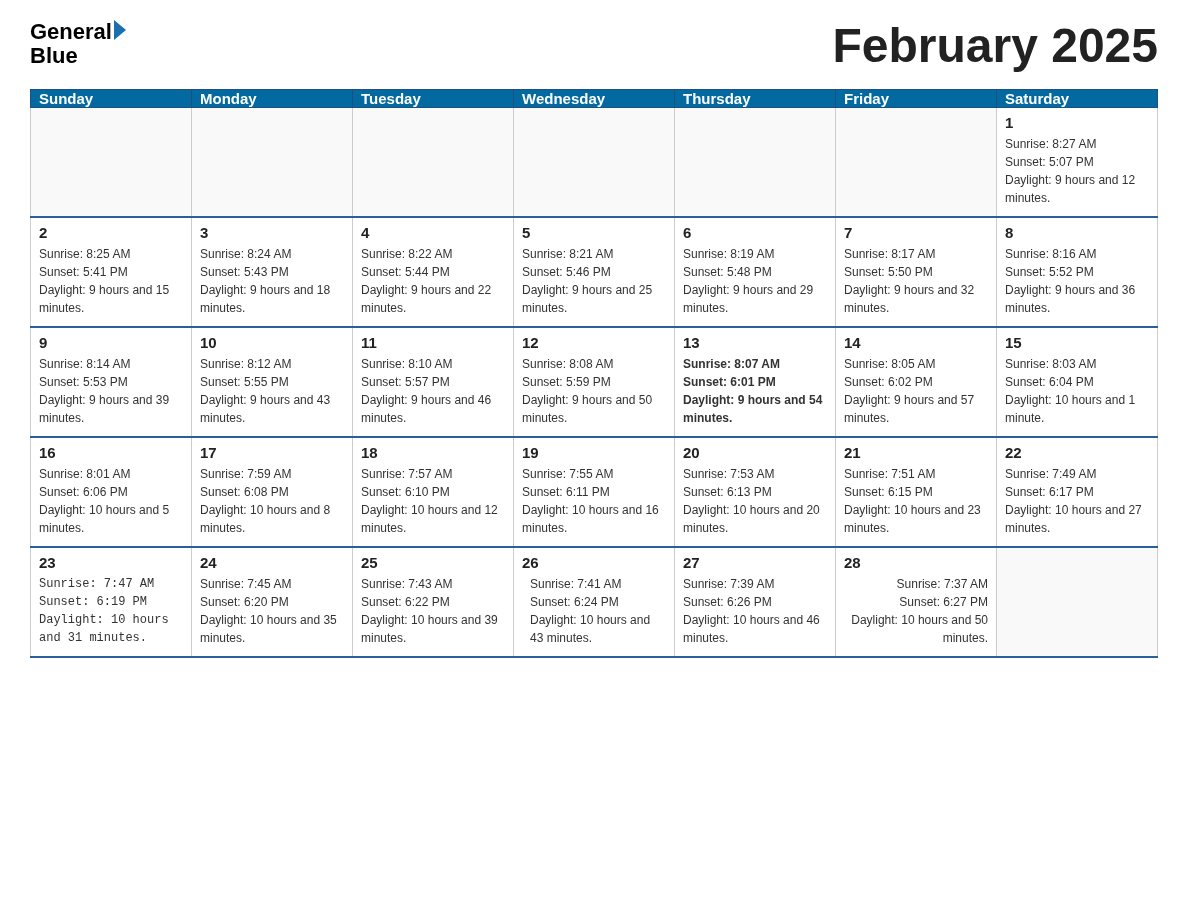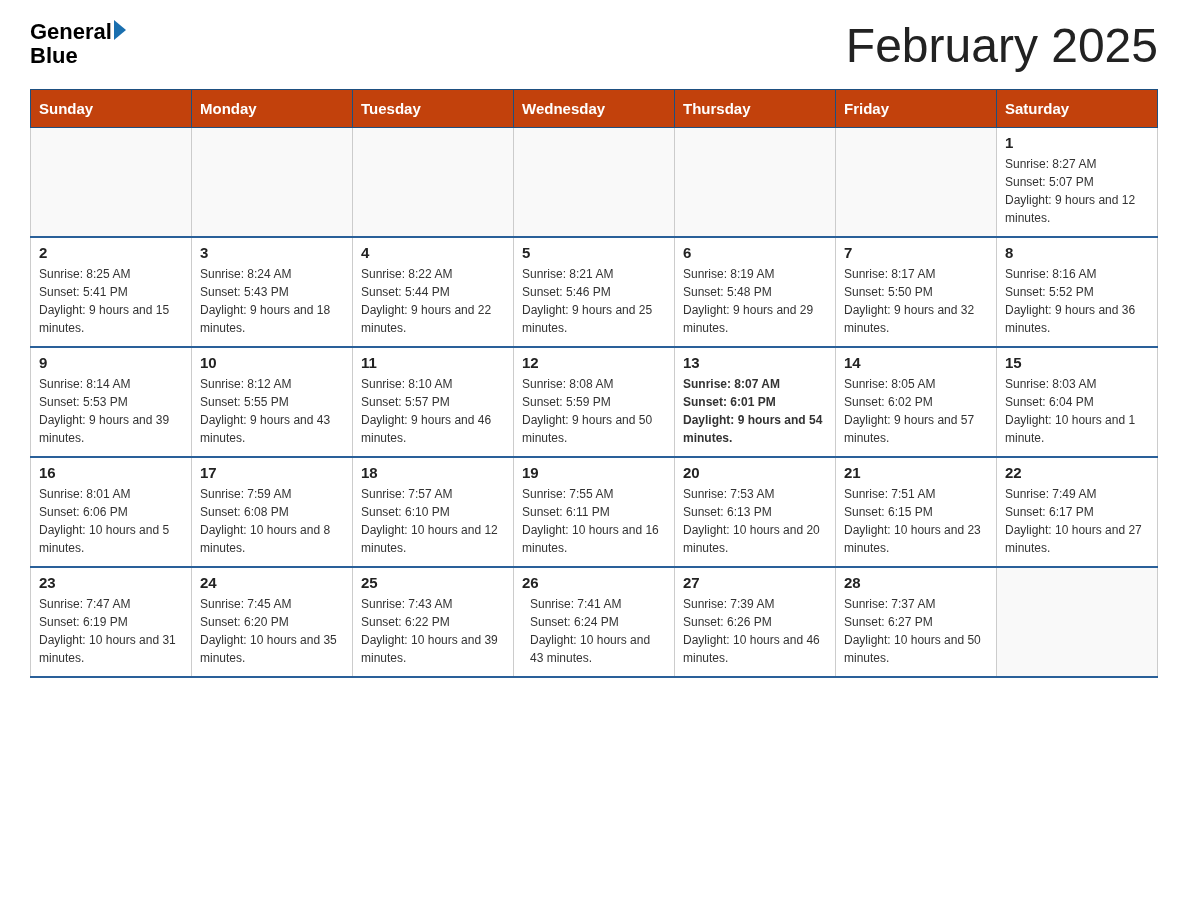--- a/index.html
+++ b/index.html
@@ -37,40 +37,40 @@
     }
     .logo-line {
       display: flex;
       align-items: center;
     }
     .title-block {
       text-align: right;
     }
     .month-title {
       font-size: 48px;
-      font-weight: normal;
+      font-weight: bold;
       color: #222;
       line-height: 1.1;
     }
     .location {
       font-size: 20px;
       color: #444;
       margin-top: 4px;
     }
     table {
       width: 100%;
       border-collapse: collapse;
       table-layout: fixed;
     }
     thead tr th {
-      background-color: #c2410c;
+      background-color: #0369a1;
       color: #fff;
       font-size: 15px;
       font-weight: bold;
-      padding: 10px 8px;
+      padding: 0 8px;
       text-align: left;
       border: 1px solid #1e4f80;
     }
     tbody tr td {
       vertical-align: top;
       padding: 6px 8px;
       border: 1px solid #ccc;
       font-size: 12.5px;
       color: #333;
       height: 110px;
@@ -269,21 +269,21 @@
         <td>
           <div class="day-num">22</div>
           <div class="day-info" style="white-space: pre-line;">Sunrise: 7:49 AM
 Sunset: 6:17 PM
 Daylight: 10 hours and 27 minutes.</div>
         </td>
       </tr>
       <tr>
         <td>
           <div class="day-num">23</div>
-          <div class="day-info" style="white-space: pre-line;">Sunrise: 7:47 AM
+          <div class="day-info" style="white-space: pre-line; font-family: Liberation Mono, monospace;">Sunrise: 7:47 AM
 Sunset: 6:19 PM
 Daylight: 10 hours and 31 minutes.</div>
         </td>
         <td>
           <div class="day-num">24</div>
           <div class="day-info" style="white-space: pre-line;">Sunrise: 7:45 AM
 Sunset: 6:20 PM
 Daylight: 10 hours and 35 minutes.</div>
         </td>
         <td>
@@ -299,20 +299,20 @@
 Daylight: 10 hours and 43 minutes.</div>
         </td>
         <td>
           <div class="day-num">27</div>
           <div class="day-info" style="white-space: pre-line;">Sunrise: 7:39 AM
 Sunset: 6:26 PM
 Daylight: 10 hours and 46 minutes.</div>
         </td>
         <td>
           <div class="day-num">28</div>
-          <div class="day-info" style="white-space: pre-line;">Sunrise: 7:37 AM
+          <div class="day-info" style="white-space: pre-line; text-align: right;">Sunrise: 7:37 AM
 Sunset: 6:27 PM
 Daylight: 10 hours and 50 minutes.</div>
         </td>
         <td class="empty"></td>
       </tr>
     </tbody>
 </table>
 
 </body></html>

